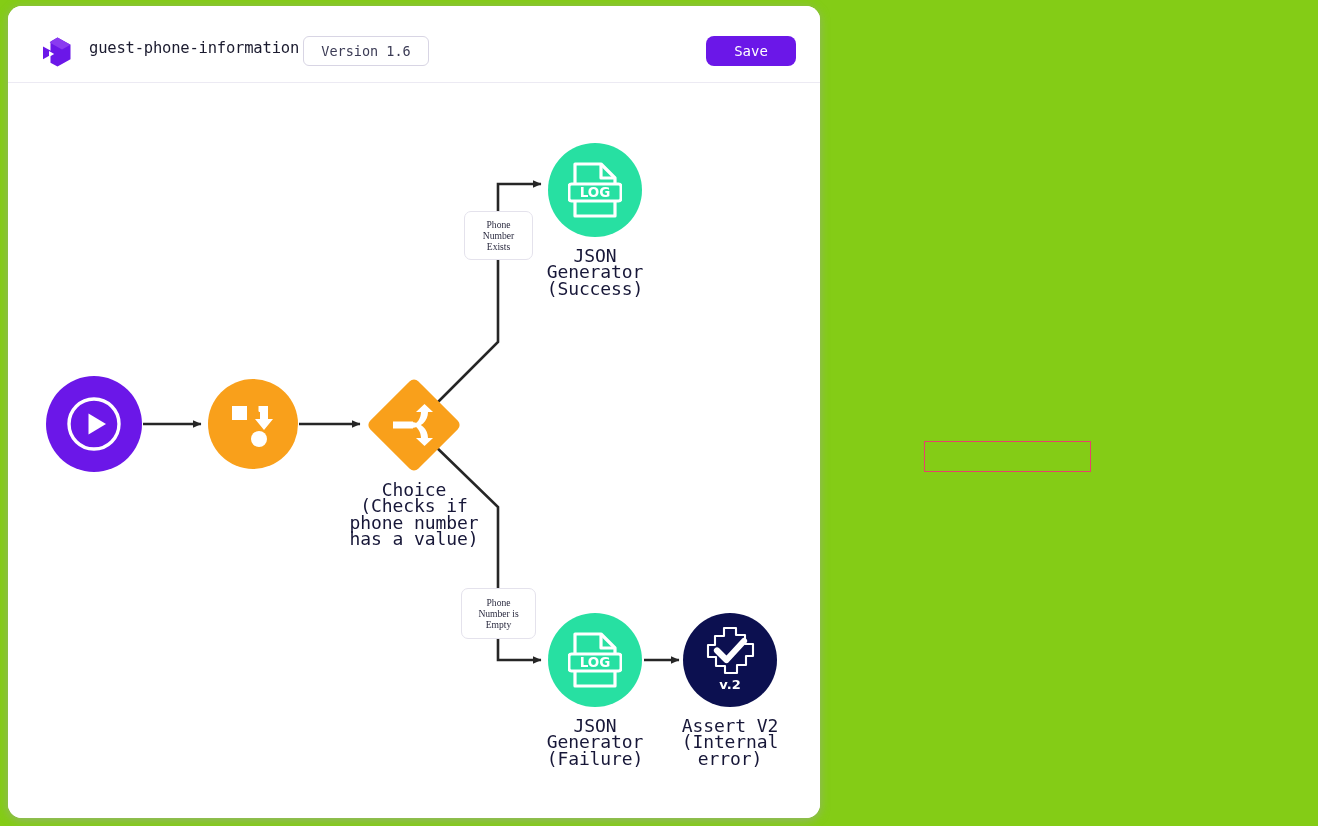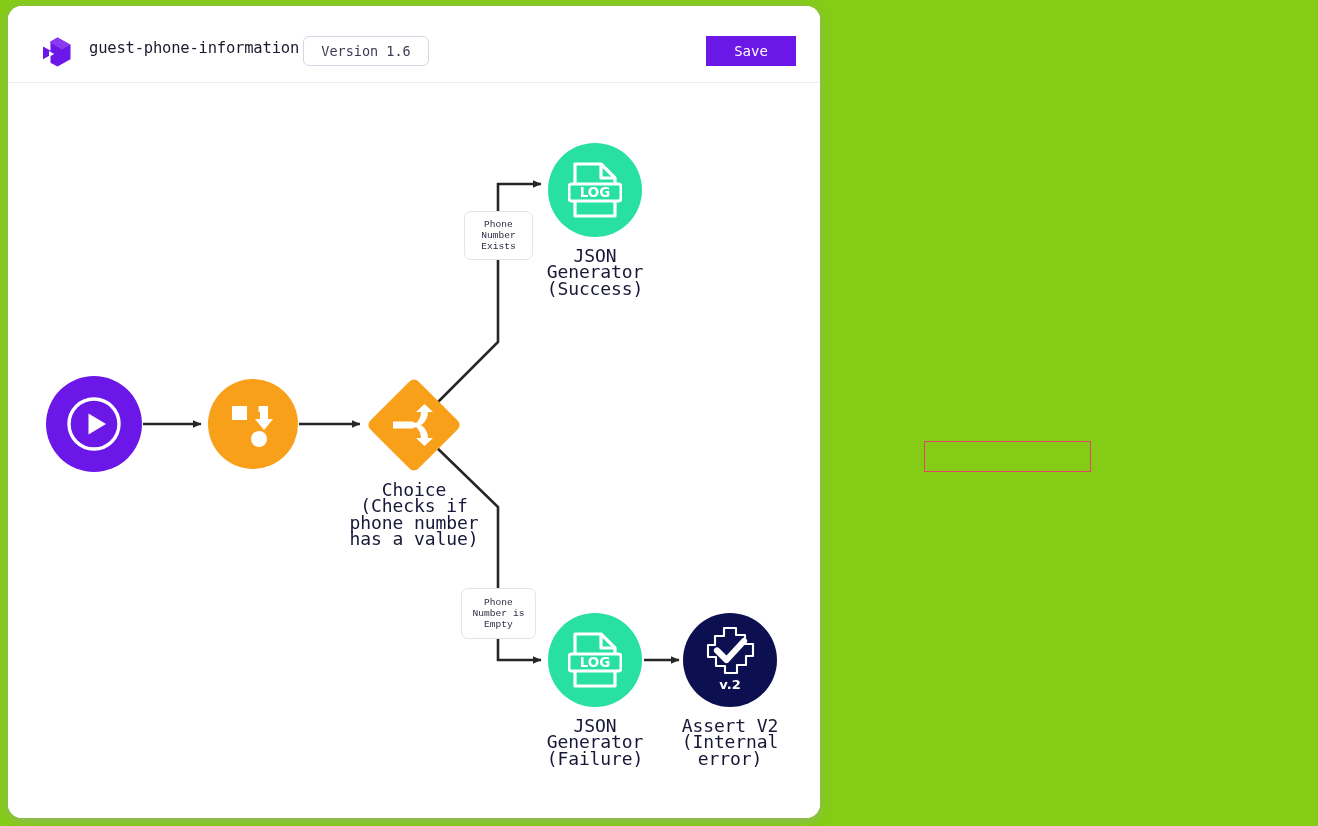--- a/index.html
+++ b/index.html
@@ -78,21 +78,21 @@
     cursor: pointer;
   }
   #save-button {
     position: absolute;
     left: 698px;
     top: 30px;
     width: 90px;
     height: 30px;
     background: #6B17E8;
     border: none;
-    border-radius: 0;
+    border-radius: 8px;
     color: #ffffff;
     font-size: 14px;
     font-family: "DejaVu Sans Mono", "Liberation Mono", monospace;
     cursor: pointer;
     padding: 0;
     line-height: 30px;
     text-align: center;
   }
 
   
@@ -149,21 +149,21 @@
     border: 1px solid #e4e2ec;
     border-radius: 7px;
     box-sizing: border-box;
     display: flex;
     align-items: center;
     justify-content: center;
     text-align: center;
     font-size: 9.6px;
     line-height: 11.3px;
     color: #2b2b40;
-    font-family: Liberation Mono, monospace;
+    font-family: Liberation Serif, serif;
     white-space: pre-line;
     cursor: pointer;
   }
 
   
   #selection-rect {
     position: absolute;
     left: 924px;
     top: 441px;
     width: 167px;

